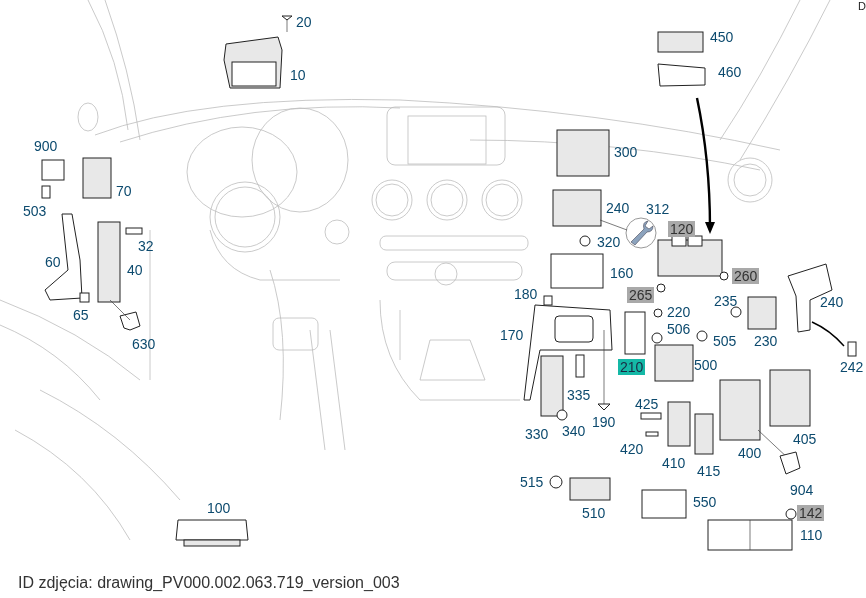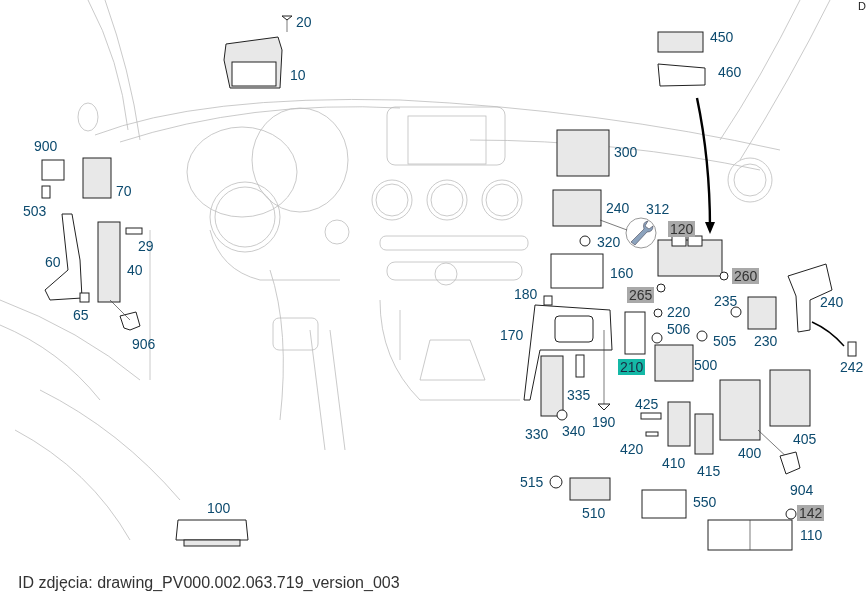--- a/index.html
+++ b/index.html
@@ -222,25 +222,25 @@
       <path class="part" d="M178 520 L246 520 L248 540 L176 540 Z"></path>
       <rect class="partd" x="184" y="540" width="56" height="6"></rect>
     </g>
 </svg>
 
 <span class="lbl" style="left:296px;top:14px">20</span>
 <span class="lbl" style="left:290px;top:67px">10</span>
 <span class="lbl" style="left:34px;top:138px">900</span>
 <span class="lbl" style="left:116px;top:183px">70</span>
 <span class="lbl" style="left:23px;top:203px">503</span>
-<span class="lbl" style="left:138px;top:238px">29</span>
+<span class="lbl" style="left:138px;top:238px">32</span>
 <span class="lbl" style="left:45px;top:254px">60</span>
 <span class="lbl" style="left:127px;top:262px">40</span>
 <span class="lbl" style="left:73px;top:307px">65</span>
-<span class="lbl" style="left:132px;top:336px">906</span>
+<span class="lbl" style="left:132px;top:336px">630</span>
 <span class="lbl" style="left:710px;top:29px">450</span>
 <span class="lbl" style="left:718px;top:64px">460</span>
 <span class="lbl" style="left:614px;top:144px">300</span>
 <span class="lbl" style="left:606px;top:200px">240</span>
 <span class="lbl" style="left:646px;top:201px">312</span>
 <span class="lbl" style="left:597px;top:234px">320</span>
 <span class="lbl hl-gray" style="left:668px;top:221px">120</span>
 <span class="lbl" style="left:610px;top:265px">160</span>
 <span class="lbl hl-gray" style="left:732px;top:268px">260</span>
 <span class="lbl" style="left:514px;top:286px">180</span>

